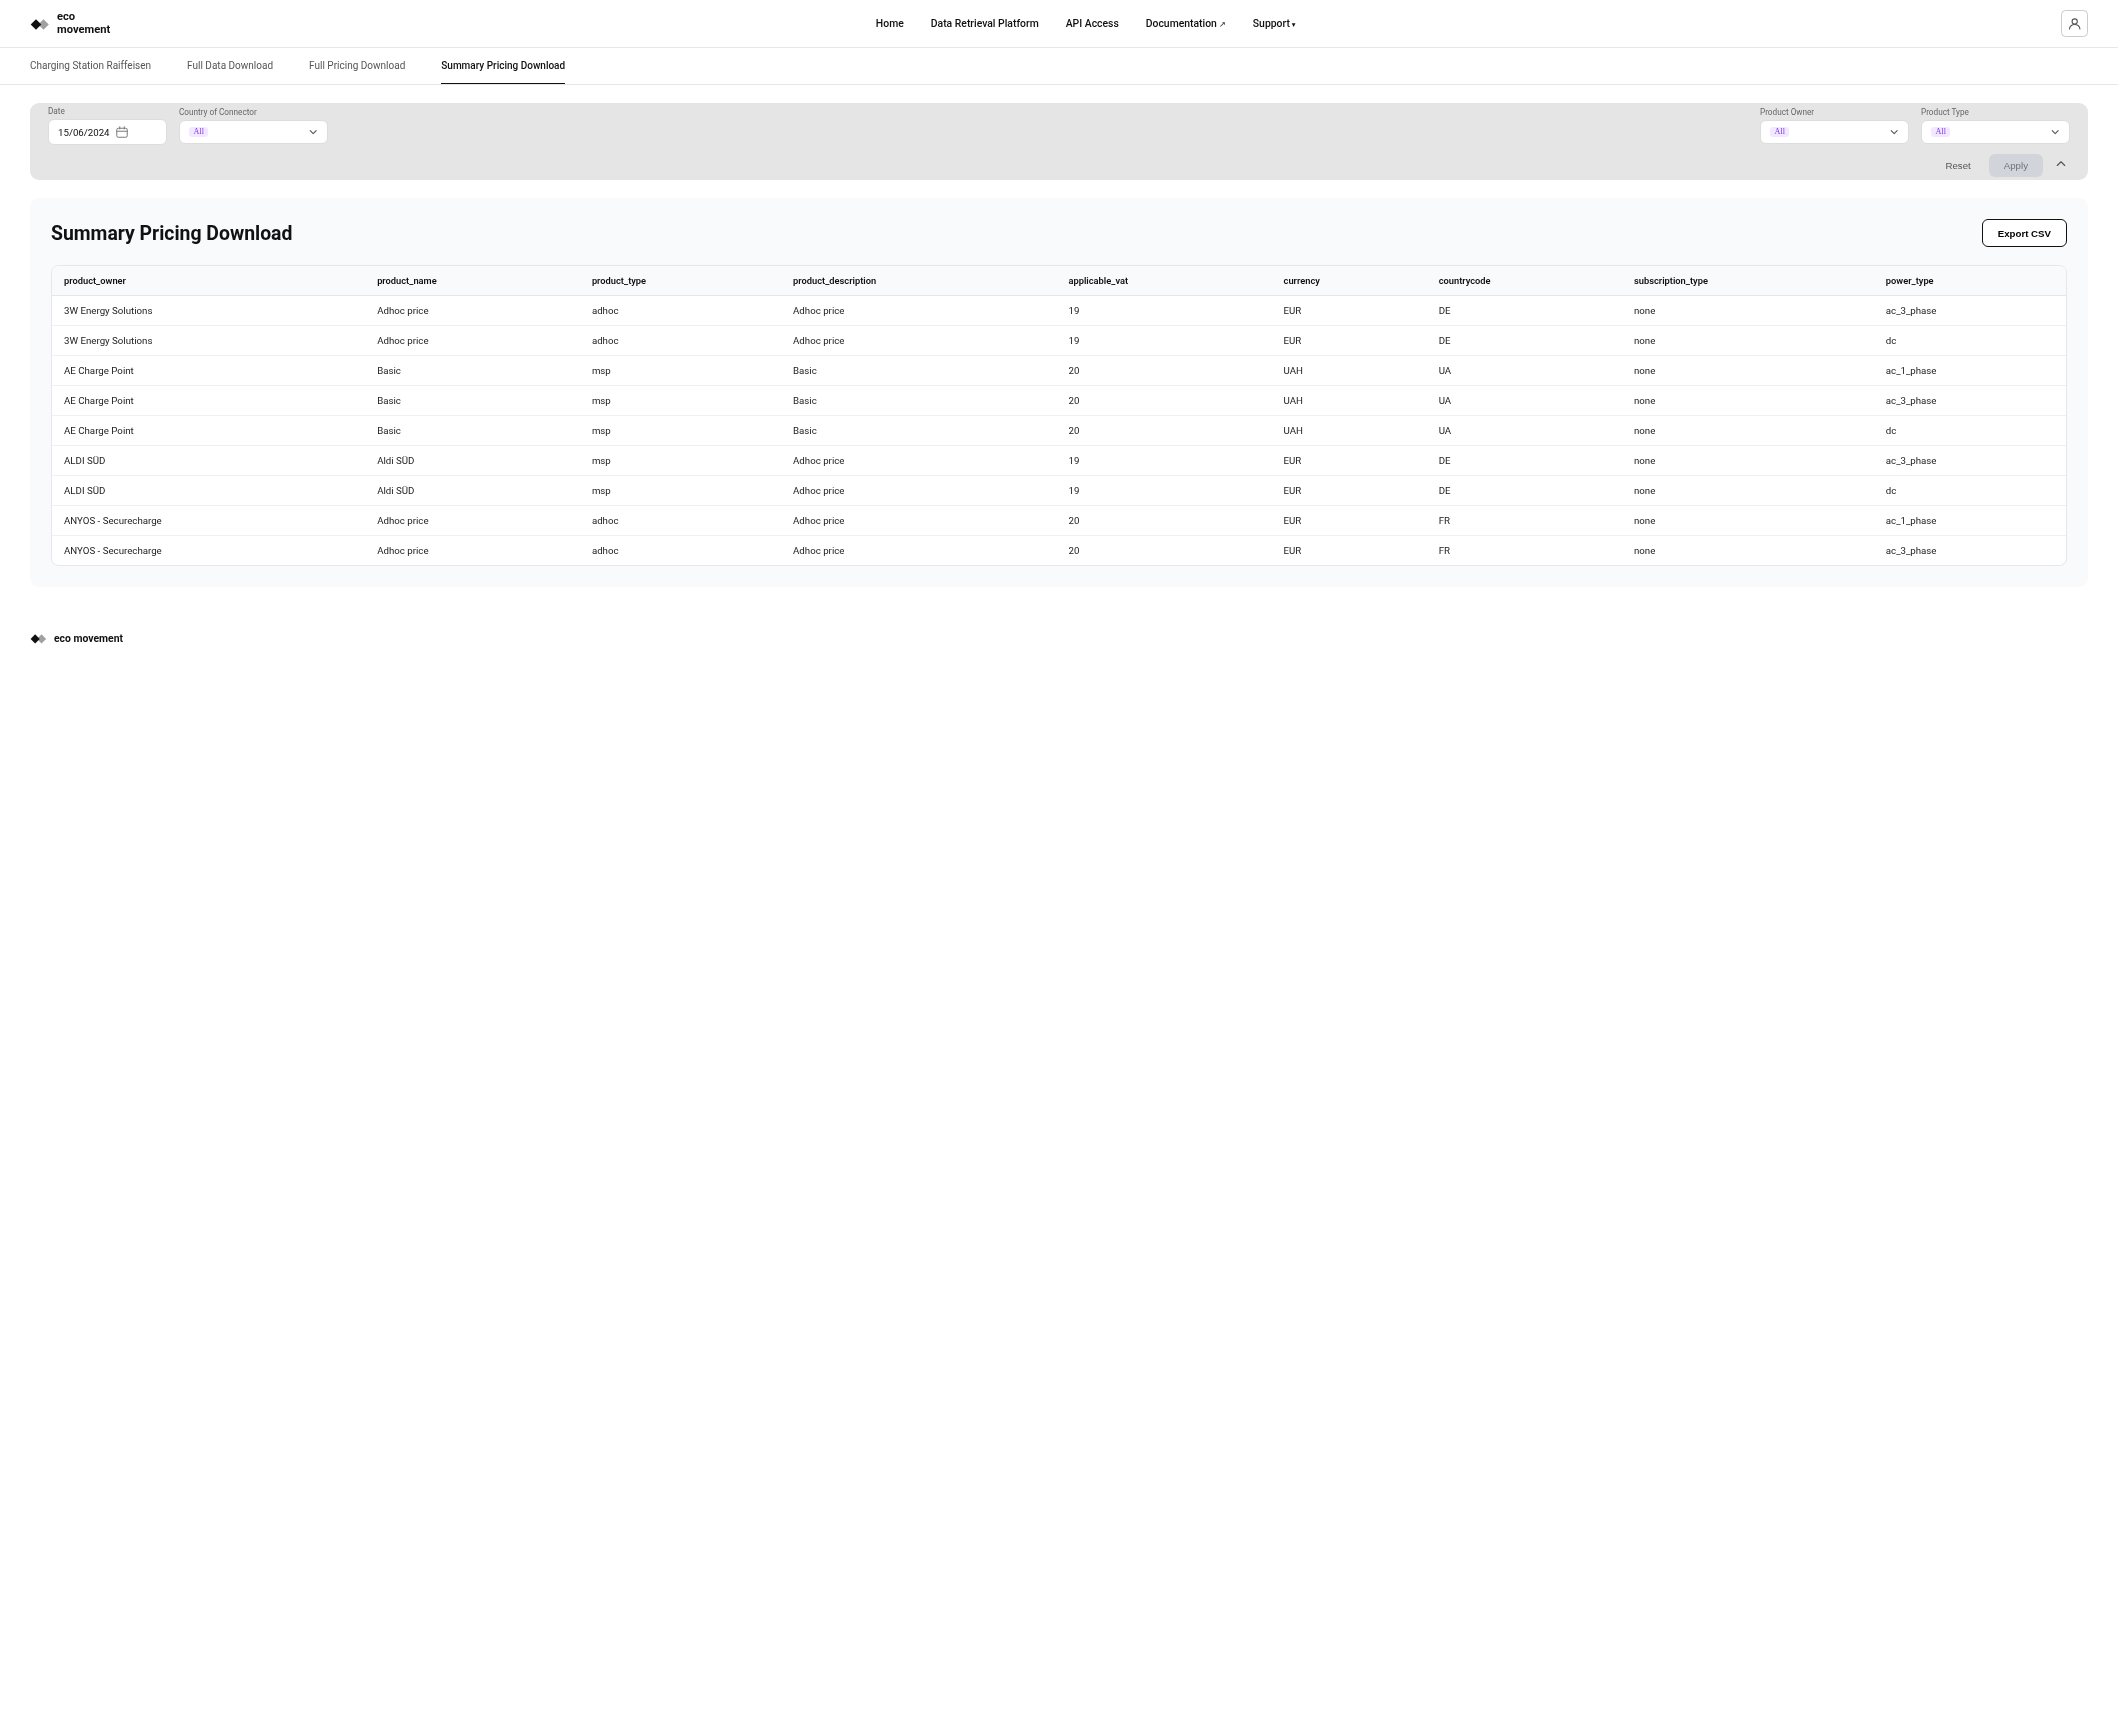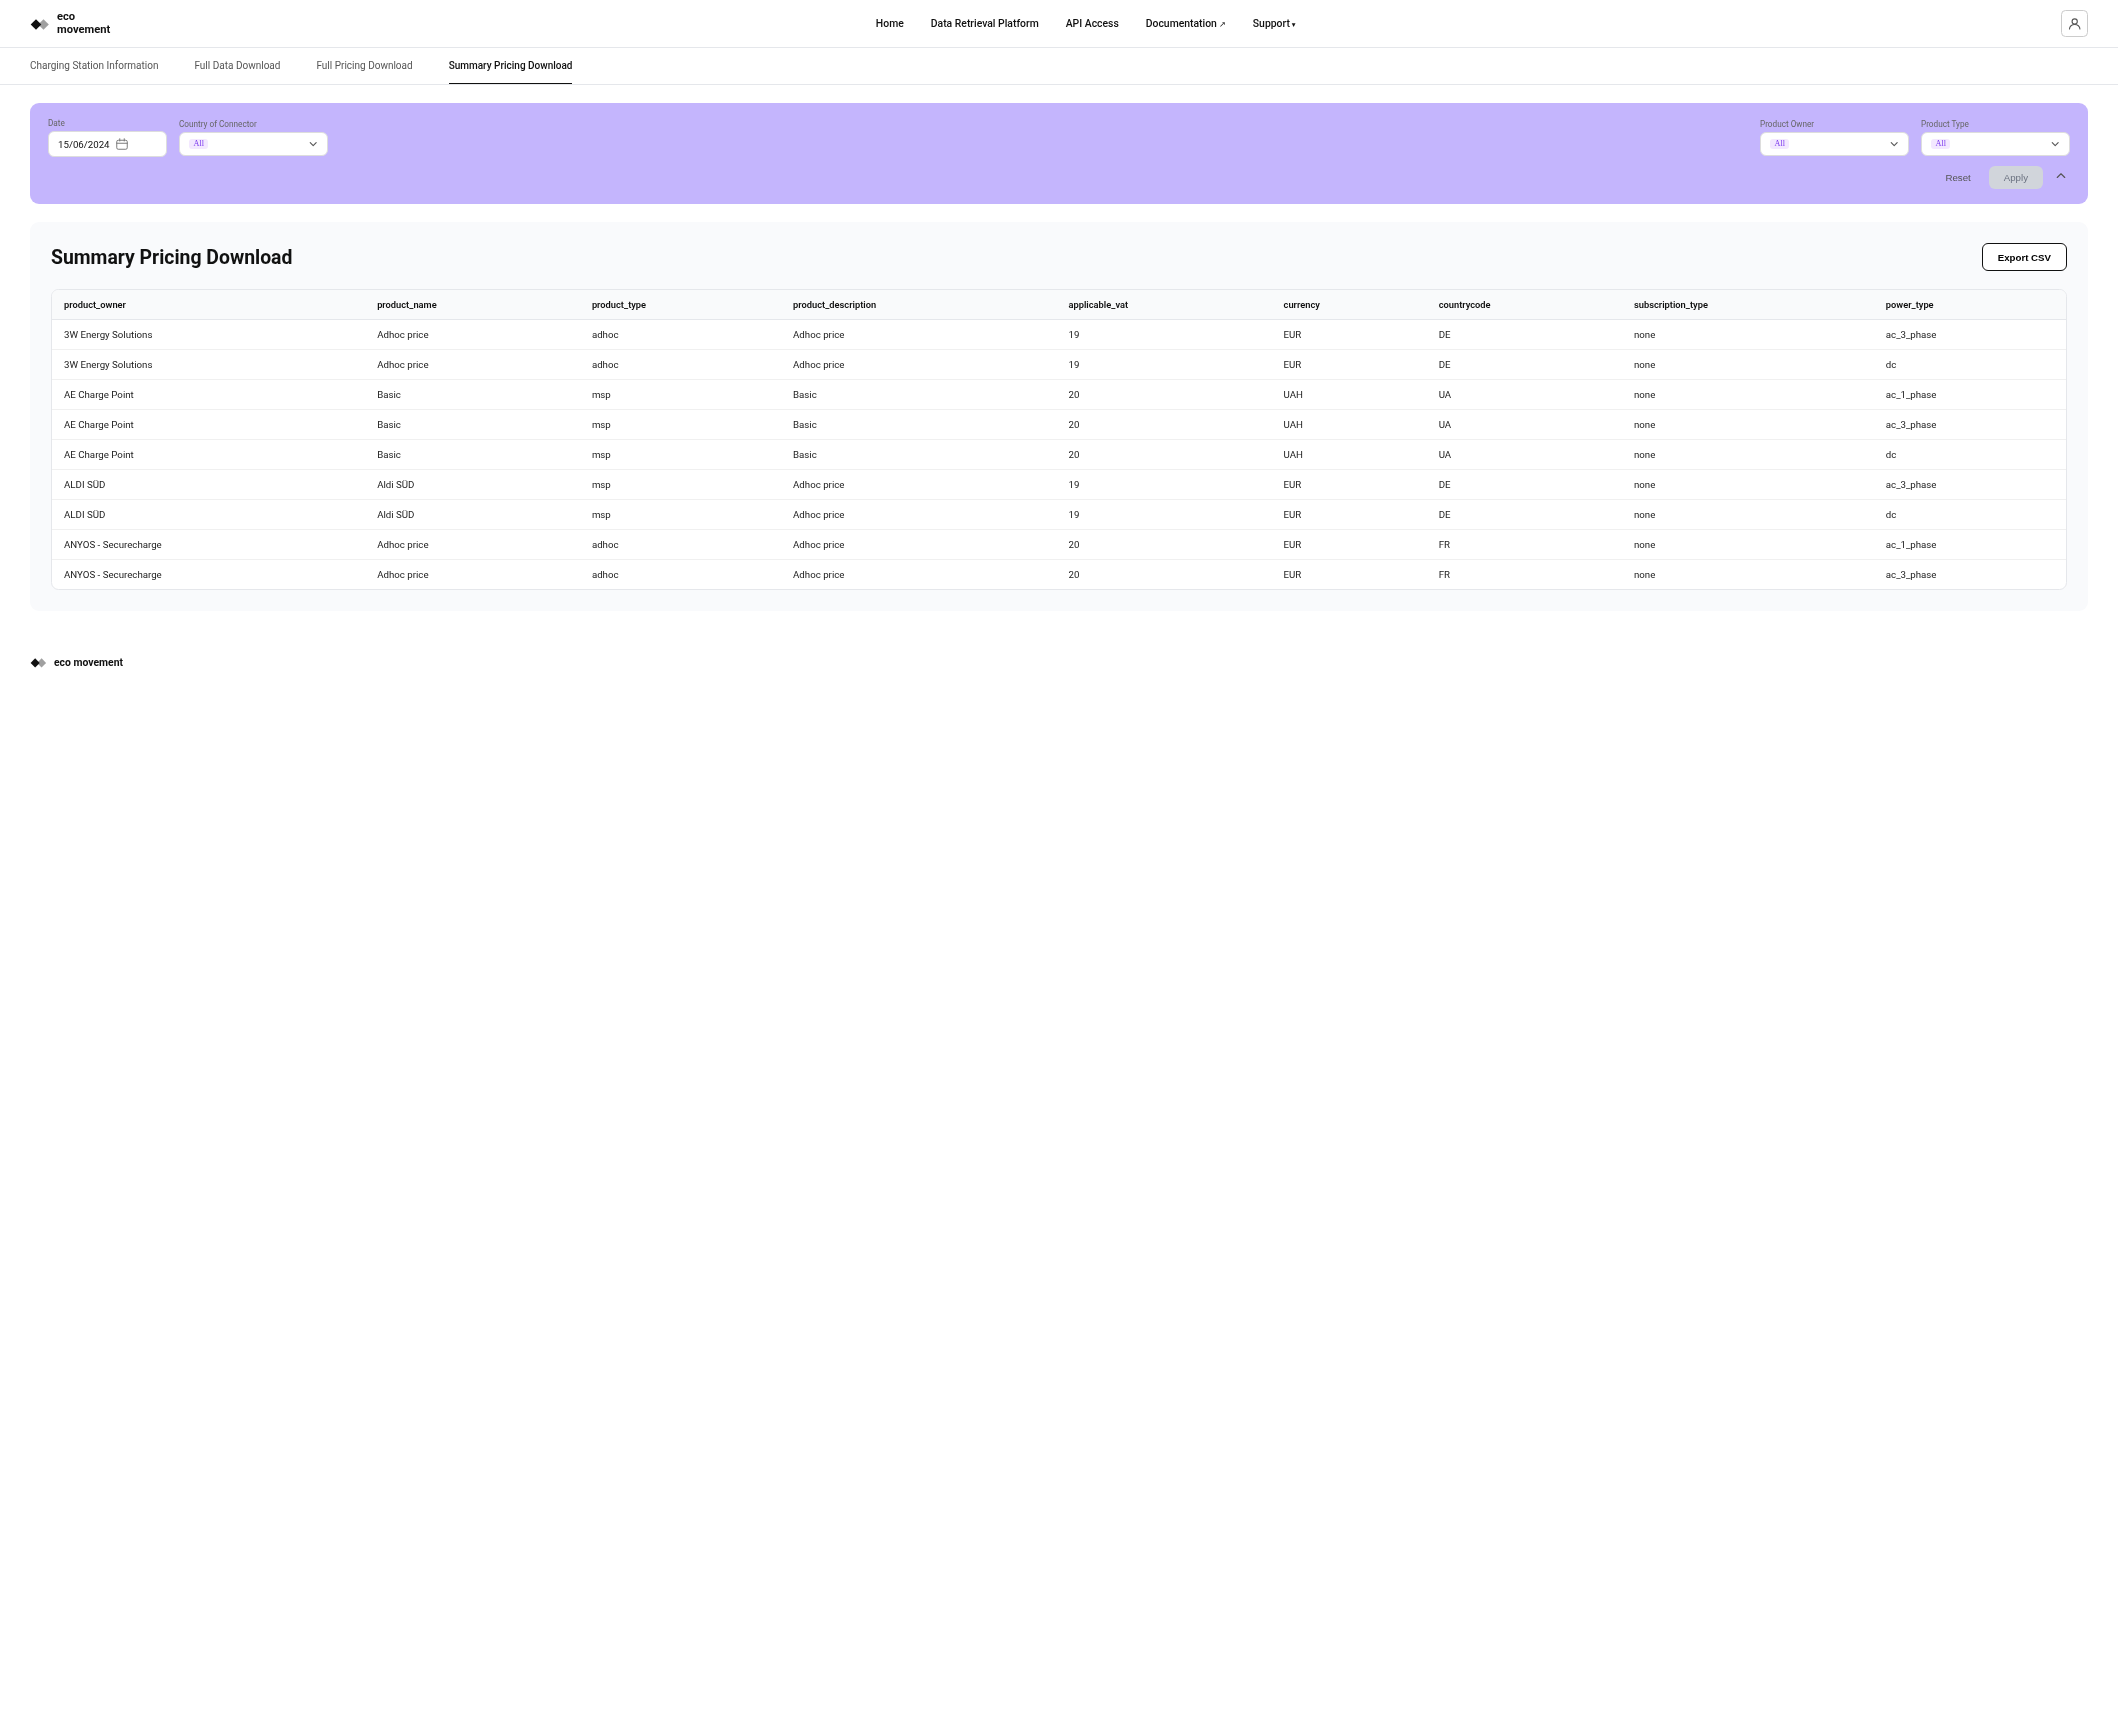--- a/index.html
+++ b/index.html
@@ -16,21 +16,21 @@
     nav ul li a.has-arrow::after { content: ' ↗'; font-size: 8.2px; }
     nav ul li a.has-chevron::after { content: ' ▾'; font-size: 7.5px; }
     .nav-avatar { width: 27px; height: 27px; border: 1.1px solid #ccc; border-radius: 4.5px; display: flex; align-items: center; justify-content: center; cursor: pointer; }
 
     
     .tabs { display: flex; align-items: center; padding: 0 30px; border-bottom: 0.7px solid #e5e7eb; gap: 36px; }
     .tab { padding: 12px 0; font-size: 10px; color: #555; cursor: pointer; border-bottom: 1.5px solid transparent; white-space: nowrap; }
     .tab.active { color: #111; border-bottom: 1.5px solid #111; font-weight: 500; }
 
     
-    .filter-bar { margin: 18px 30px 0; background: #c4b5fd; border-radius: 9px; padding: 15px 18px; }
+    .filter-bar { margin: 18px 30px 0; background: #e5e5e5; border-radius: 9px; padding: 3px 18px; }
     .filter-row { display: flex; align-items: center; gap: 12px; flex-wrap: wrap; }
     .filter-group { display: flex; flex-direction: column; gap: 3px; }
     .filter-label { font-size: 8.2px; color: #666; }
     .filter-date { display: flex; align-items: center; gap: 6px; background: #fff; border: 0.7px solid #ddd; border-radius: 6px; padding: 6px 9px; min-width: 119px; font-size: 9.7px; cursor: pointer; }
     .filter-select { display: flex; align-items: center; gap: 6px; background: #fff; border: 0.7px solid #ddd; border-radius: 6px; padding: 6px 9px; min-width: 149px; font-size: 9.7px; cursor: pointer; justify-content: space-between; }
     .filter-badge { background: #f3e8ff; color: #7c3aed; border-radius: 3px; padding: 0.7px 4.5px; font-size: 8.2px; font-weight: 500; font-family: Liberation Serif, serif; }
     .filter-actions { display: flex; align-items: center; gap: 9px; margin-top: 9px; justify-content: flex-end; }
     .btn-reset { background: none; border: none; font-size: 9.7px; color: #555; cursor: pointer; padding: 4.5px 9px; }
     .btn-apply { background: #d1d5db; color: #6b7280; border: none; border-radius: 6px; padding: 6px 15px; font-size: 9.7px; cursor: pointer; font-weight: 500; }
     .btn-collapse { background: none; border: none; cursor: pointer; font-size: 12px; color: #555; padding: 3px; }
@@ -79,21 +79,21 @@
 
   <div class="nav-avatar">
     <svg width="13.4" height="13.4" viewBox="0 0 18 18" fill="none">
       <circle cx="9" cy="6" r="3.5" stroke="#555" stroke-width="1.5"></circle>
       <path d="M2 16c0-3.314 3.134-6 7-6s7 2.686 7 6" stroke="#555" stroke-width="1.5" stroke-linecap="round"></path>
     </svg>
   </div>
 </nav>
 
 <div class="tabs">
-  <div class="tab">Charging Station Information</div>
+  <div class="tab">Charging Station Raiffeisen</div>
   <div class="tab">Full Data Download</div>
   <div class="tab">Full Pricing Download</div>
   <div class="tab active">Summary Pricing Download</div>
 </div>
 
 <div class="filter-bar">
   <div class="filter-row">
 
     <div class="filter-group">
       <span class="filter-label">Date</span>

